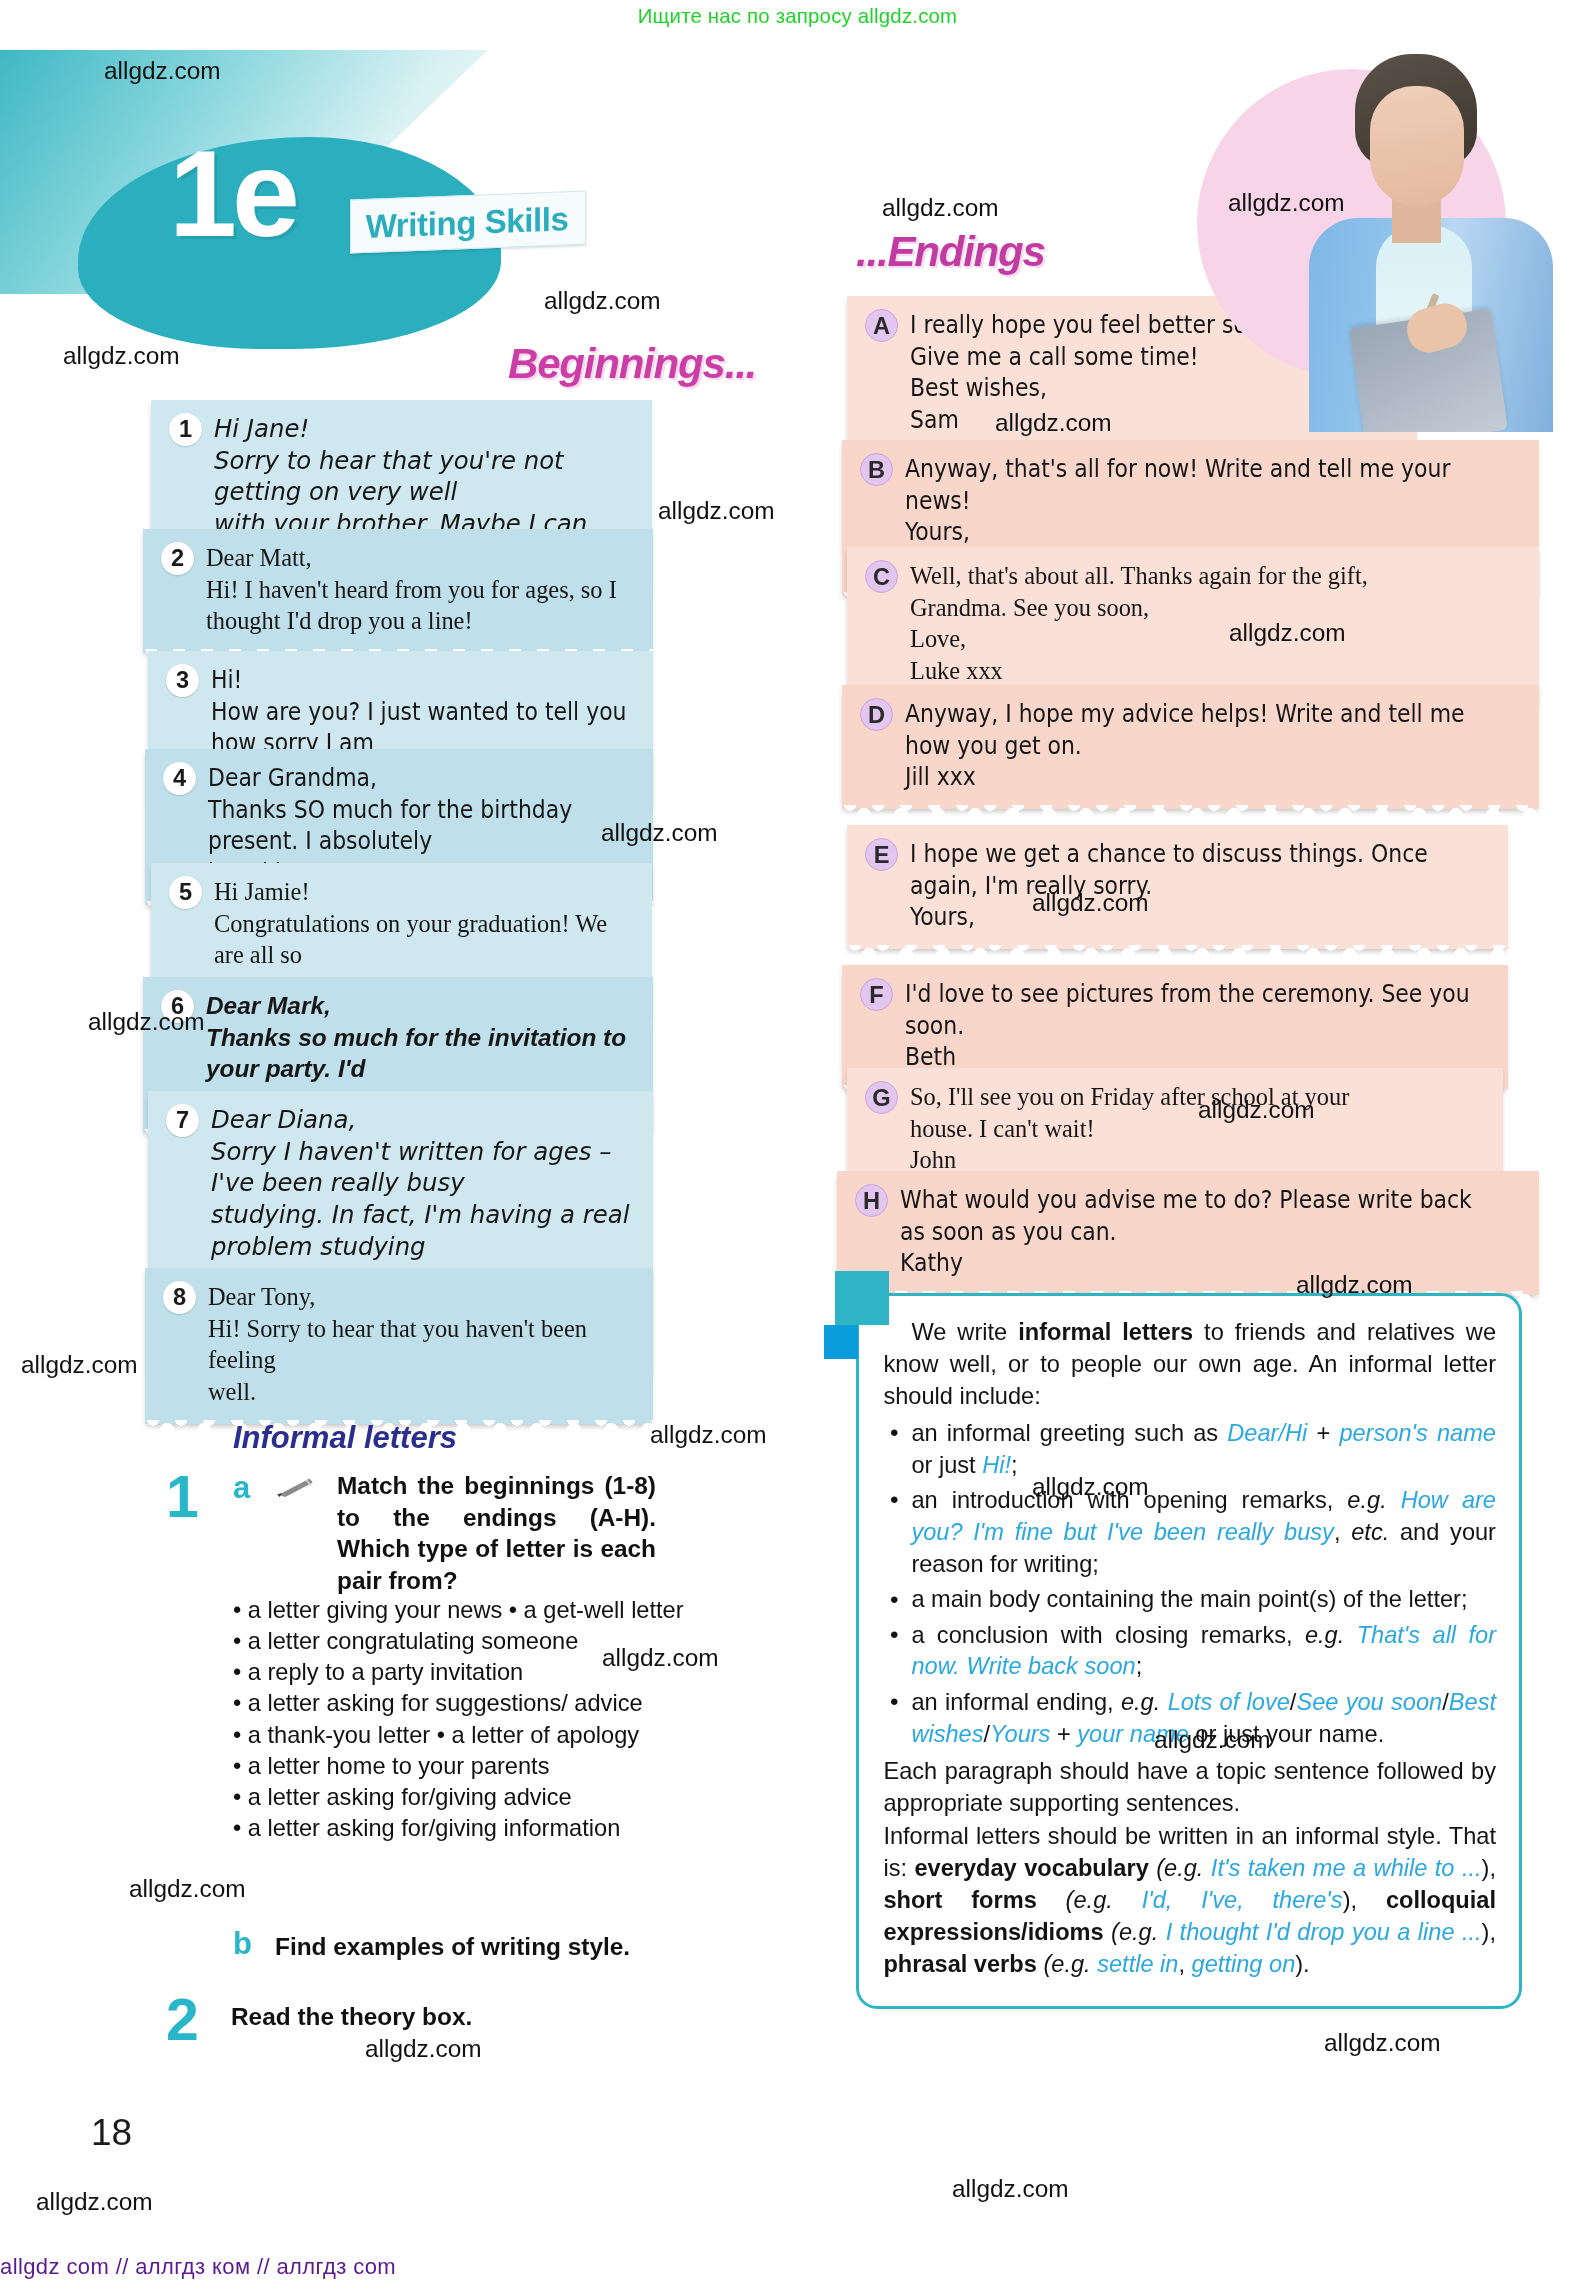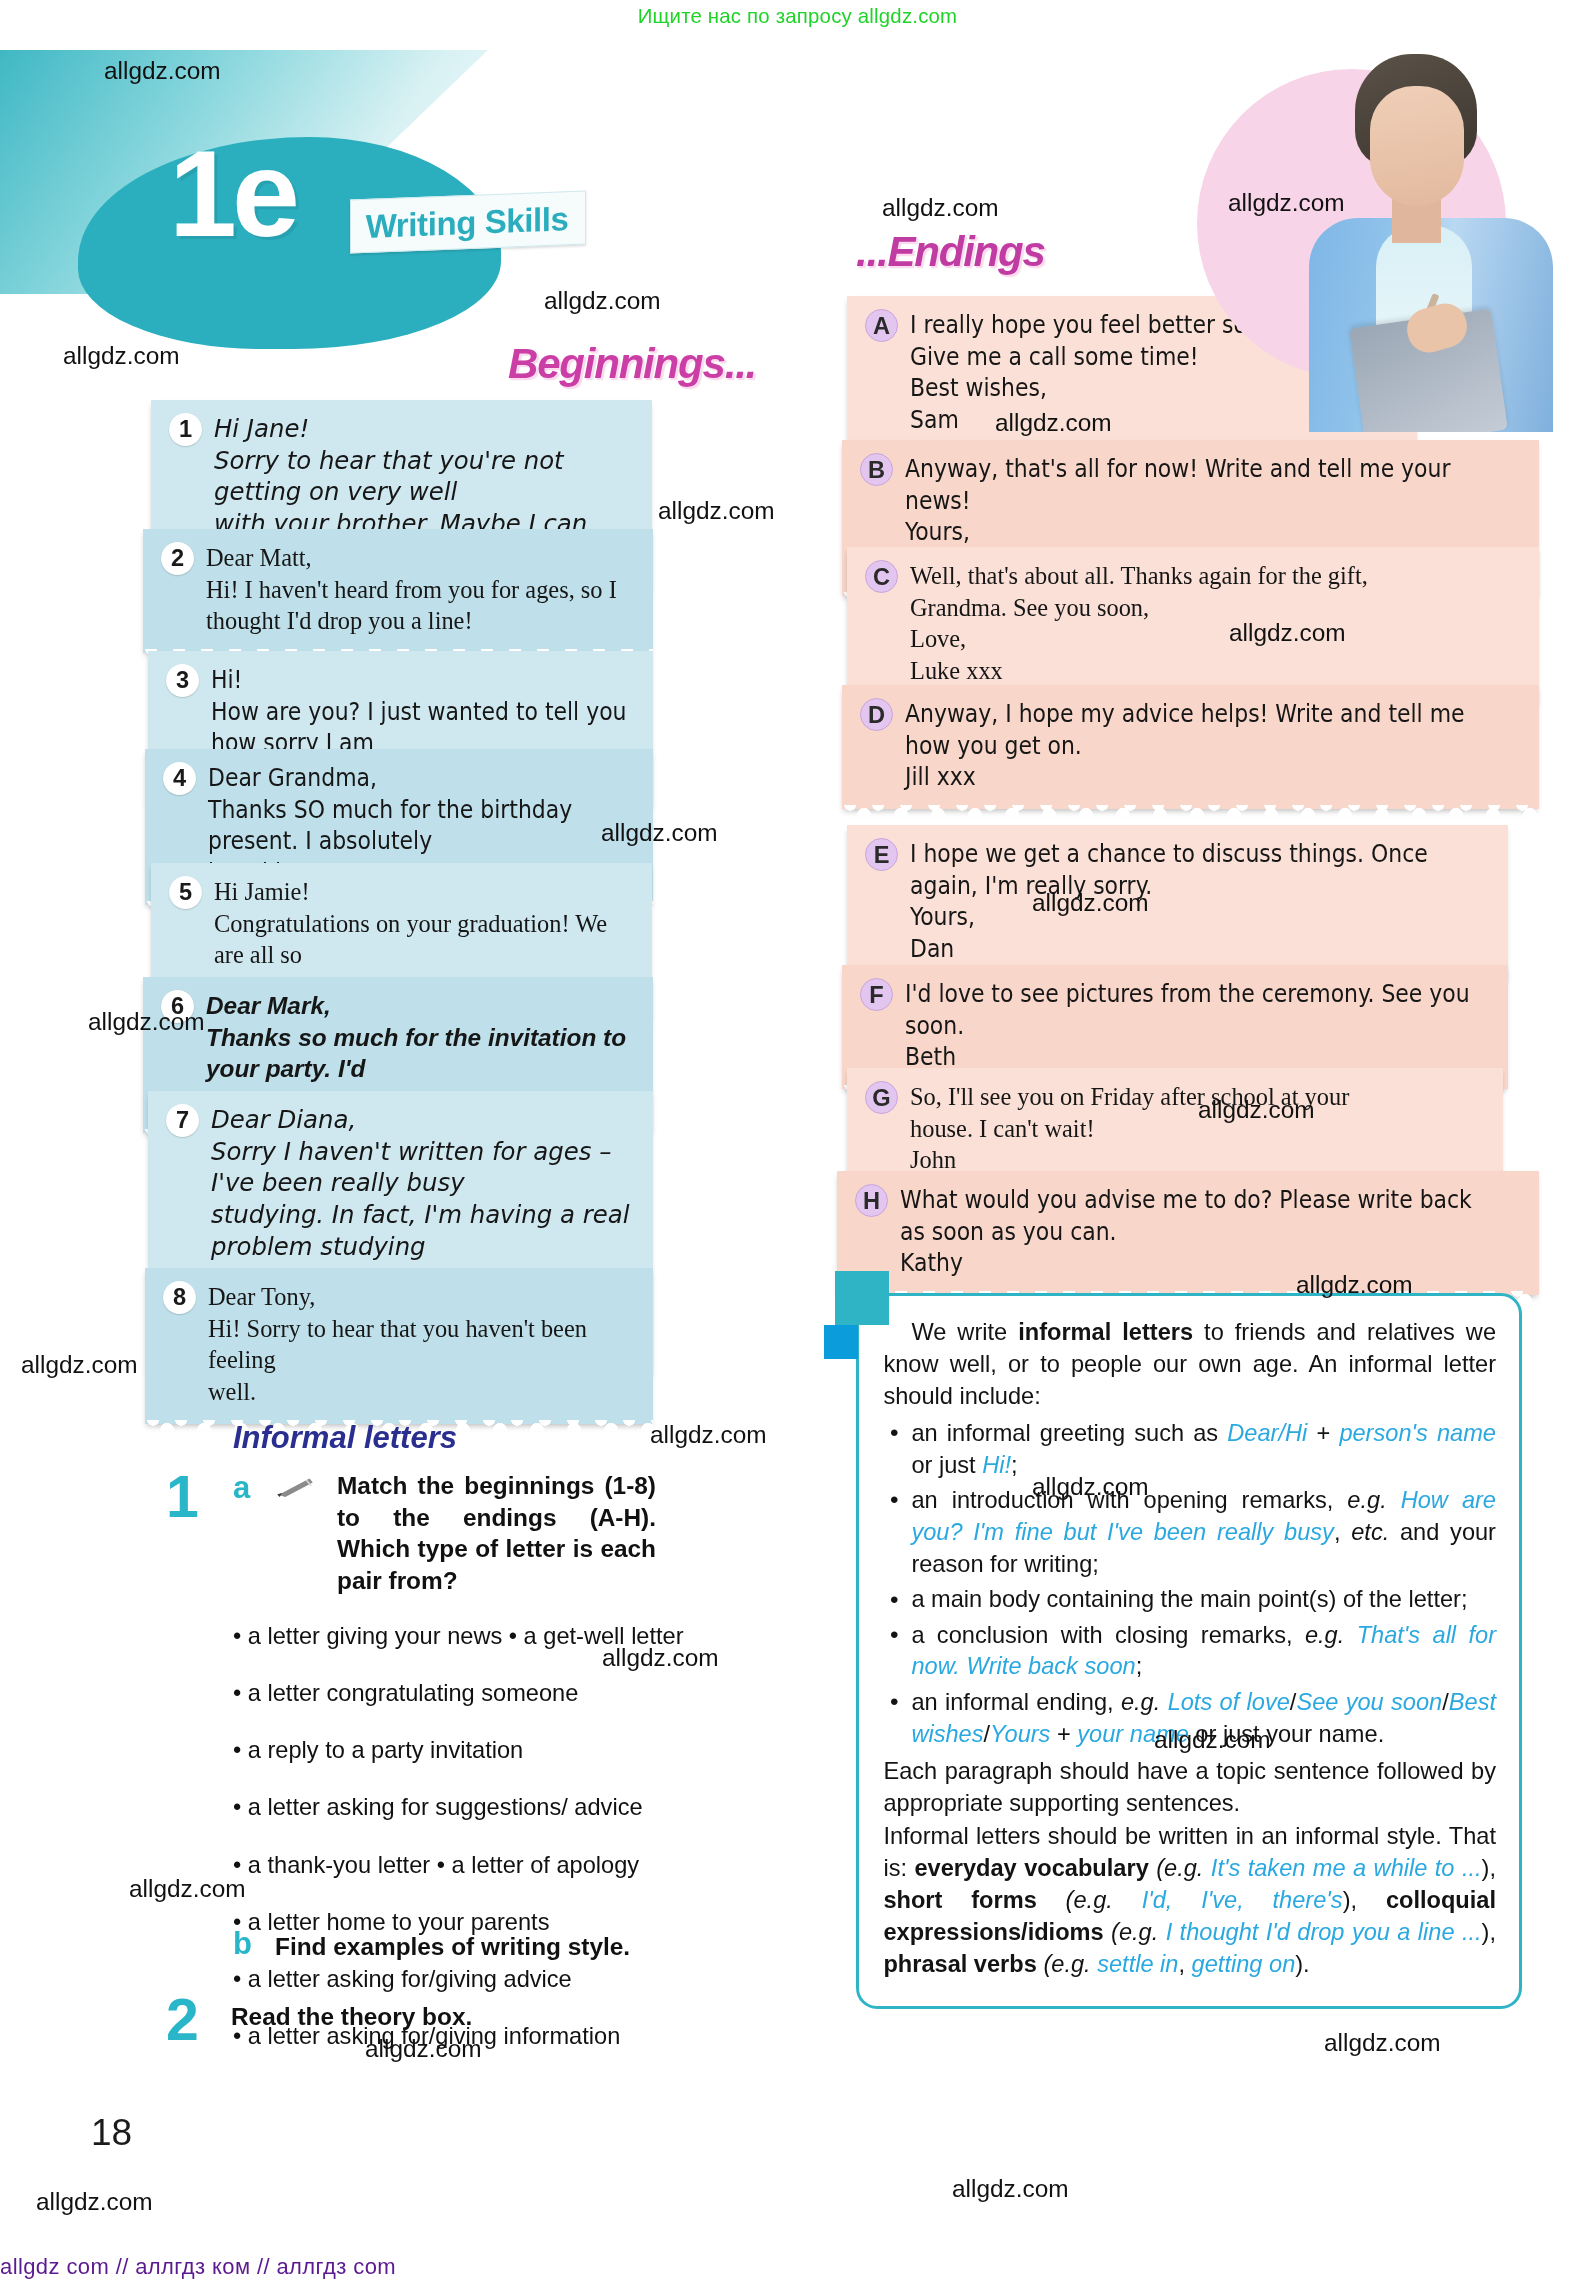--- a/index.html
+++ b/index.html
@@ -187,21 +187,21 @@
   }
   .pen-icon { position: absolute; width: 42px; height: 23px; }
   .ex-text {
     position: absolute; font-size: 24.4px; font-weight: 700; line-height: 1.30;
     text-align: justify; color: #111;
   }
   .ex-bullets {
     position: absolute; left: 233px; top: 1595px; width: 423px;
     font-size: 23.6px; line-height: 1.32; color: #111;
   }
-  .ex-bullets .b { display: block; white-space: nowrap; margin-top: 26px; }
+  .ex-bullets .b { display: block; white-space: nowrap; }
 
   
   .theory {
     position: absolute; left: 856px; top: 1293px;
     width: 666px; height: 716px;
     border: 3.3px solid #2fb4c6; border-radius: 21px;
     background: #ffffff; padding: 21px 23px 18px 24.4px;
     font-size: 23.6px; line-height: 1.355; color: #131313;
     text-align: justify;
   }
@@ -361,21 +361,20 @@
     <span class="ln">Jill xxx</span>
   </div>
 </div>
 
 <div class="strip pink" style="left:847px; top:825px; width:661px;">
   <div class="strip-num oval">E</div>
   <div class="strip-body f-cond">
     <span class="ln">I hope we get a chance to discuss things. Once</span>
     <span class="ln">again, I'm really sorry.</span>
     <span class="ln">Yours,</span>
-    <span class="ln">Dan</span>
   </div>
 </div>
 
 <div class="strip pink2" style="left:842px; top:965px; width:666px;">
   <div class="strip-num oval">F</div>
   <div class="strip-body f-cond">
     <span class="ln">I'd love to see pictures from the ceremony. See you</span>
     <span class="ln">soon.</span>
     <span class="ln">Beth</span>
   </div>

